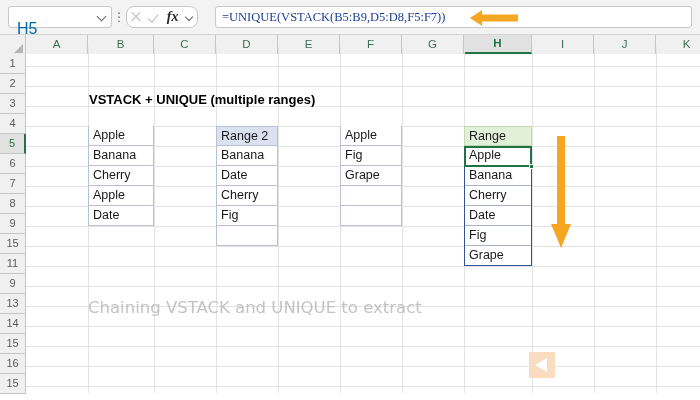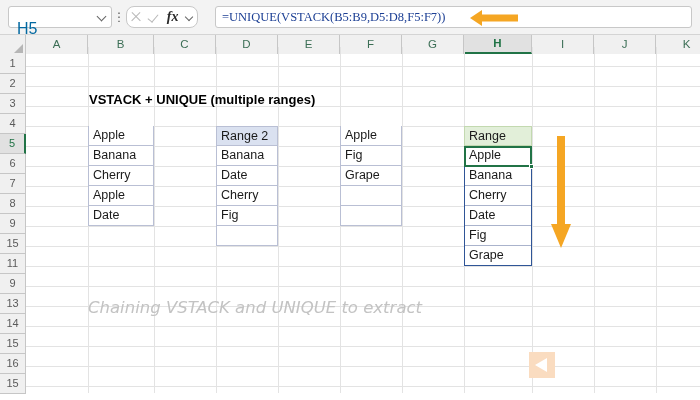--- a/index.html
+++ b/index.html
@@ -317,21 +317,20 @@
   .sheet-title {
     position: absolute;
     font-size: 13px;
     font-weight: bold;
     color: #000000;
     white-space: nowrap;
   }
   .caption {
     position: absolute;
     font-family: "DejaVu Sans", sans-serif;
-    font-style: italic;
     font-size: 16.5px;
     color: #c3c3c3;
     line-height: 26px;
     white-space: nowrap;
   }
   .logo {
     position: absolute;
     left: 527px; top: 352px;
     display: flex;
     align-items: center;

